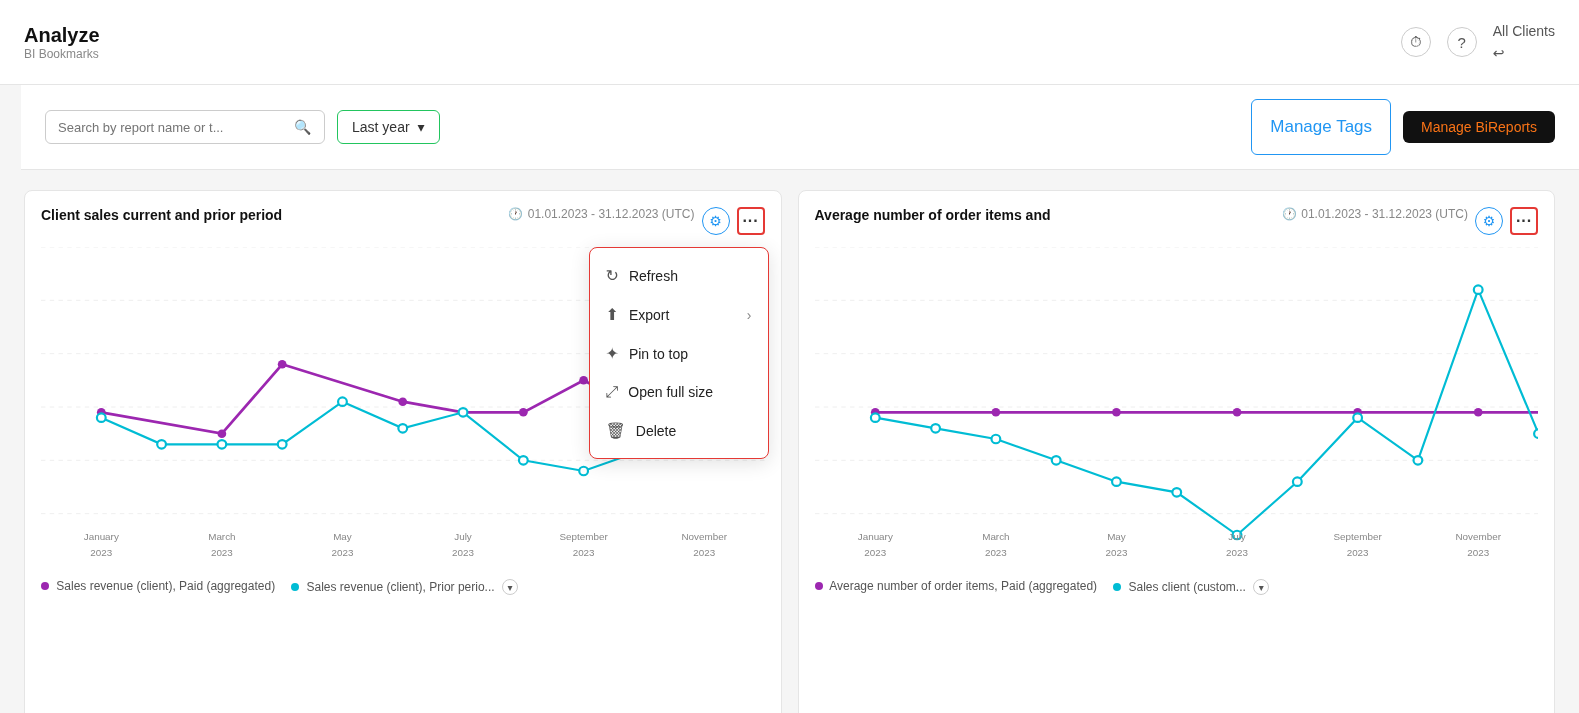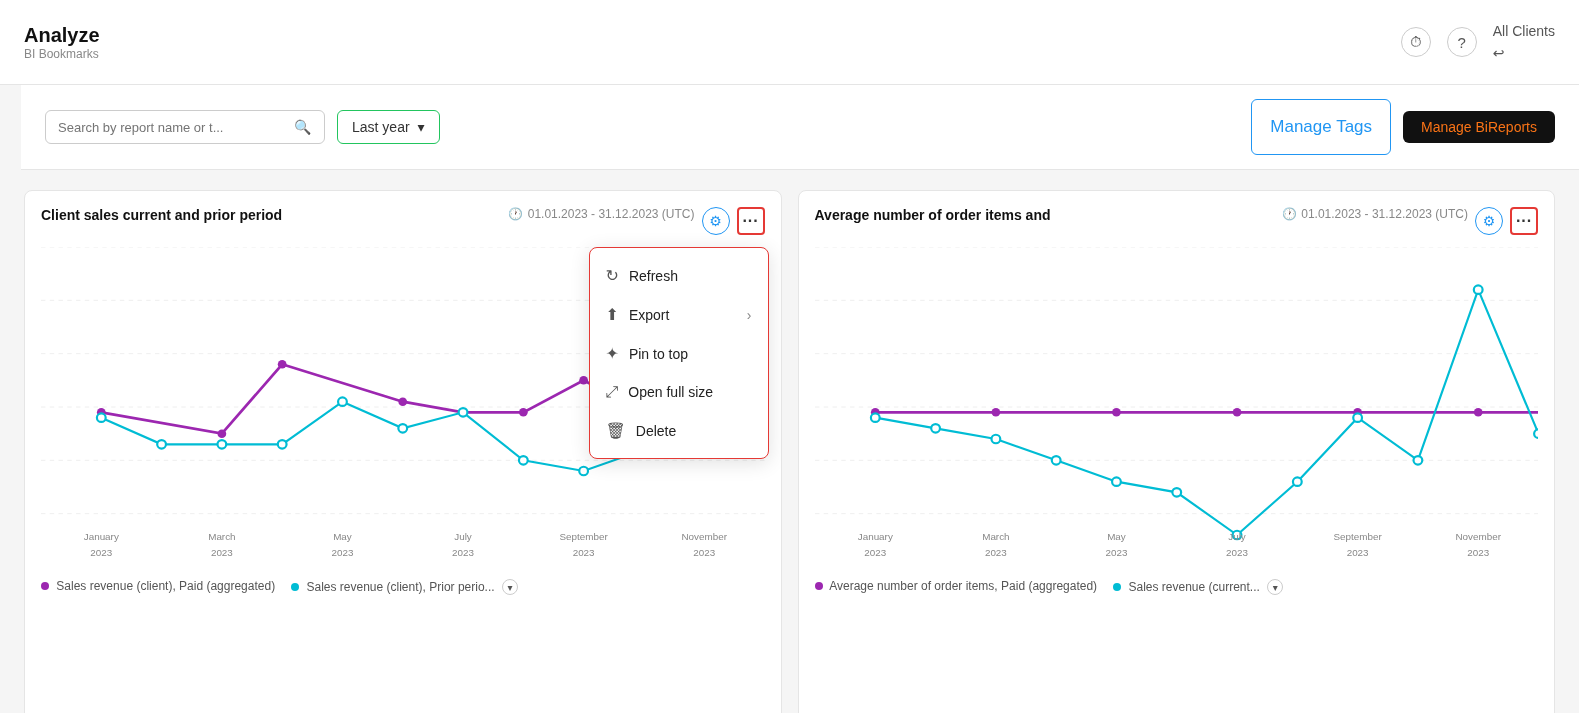--- a/index.html
+++ b/index.html
@@ -322,19 +322,19 @@
     </svg>
 
     
     <div class="chart-legend">
       <span>
         <span class="legend-dot" style="background:#9c27b0;"></span>
         <span>Average number of order items, Paid (aggregated)</span>
       </span>
       <span>
         <span class="legend-dot" style="background:#00bcd4;"></span>
-        <span>Sales revenue (current...</span>
+        <span>Sales client (custom...</span>
         <span style="margin-left:4px; cursor:pointer; border:1px solid #ccc; border-radius:50%; width:16px; height:16px; display:inline-flex; align-items:center; justify-content:center; font-size:10px;">▾</span>
       </span>
     </div>
   </div>
 
 </div>
 
 </body></html>

